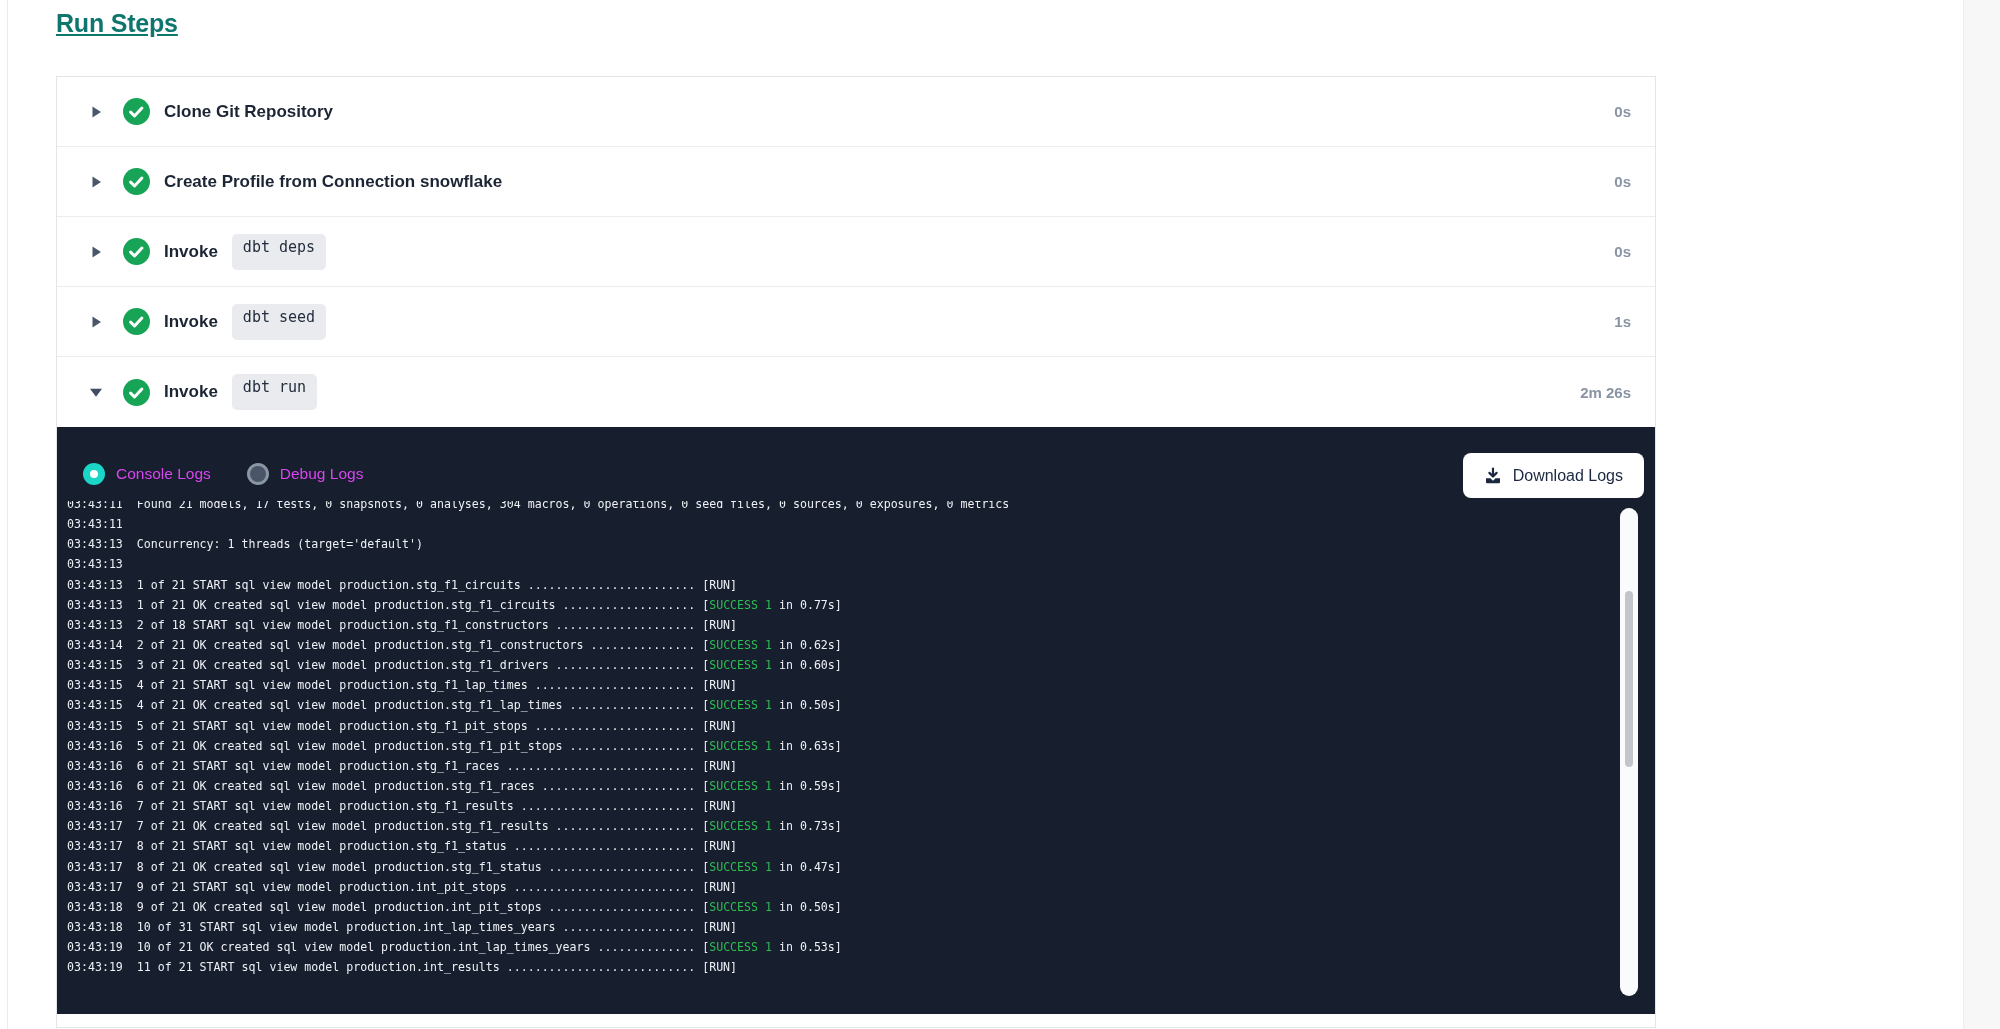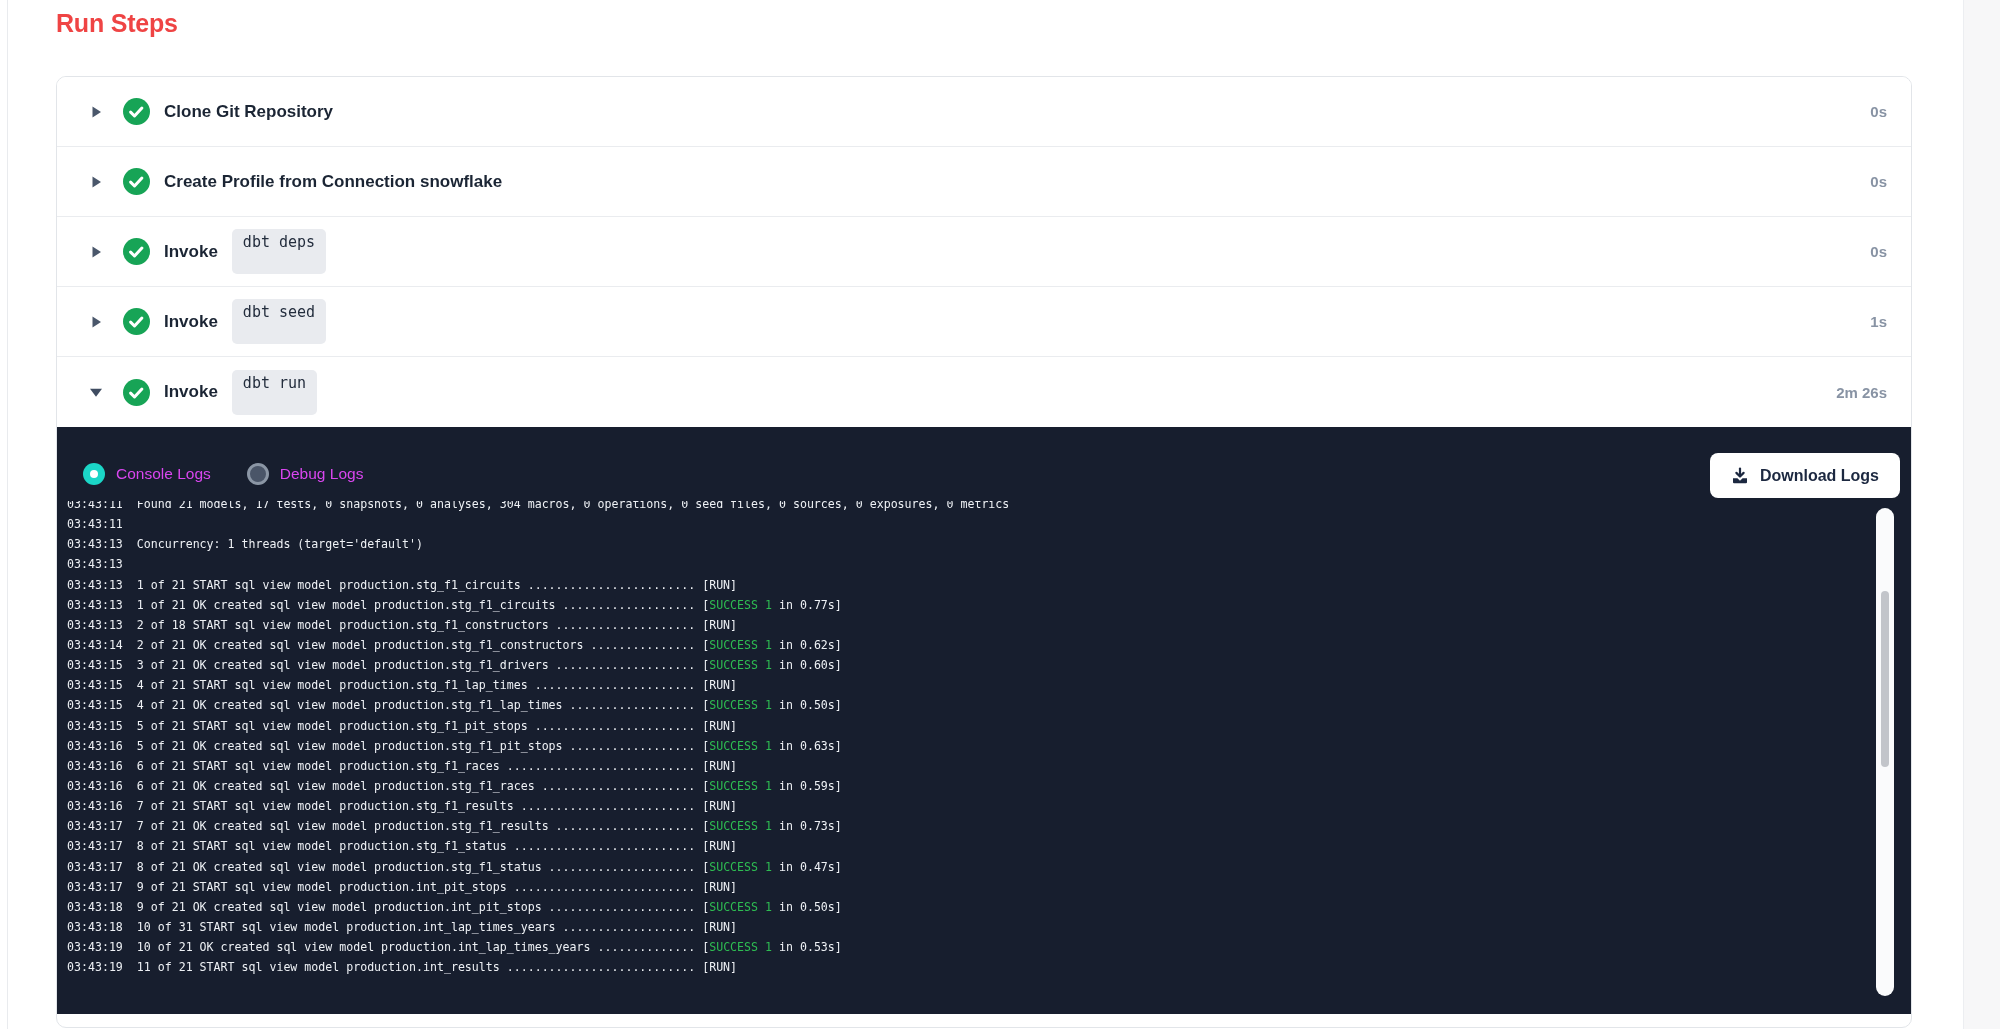--- a/index.html
+++ b/index.html
@@ -4,48 +4,48 @@
 <style>
   html,body{margin:0;padding:0;}
   body{
     width:2000px;height:1029px;position:relative;overflow:hidden;
     background:#ffffff;font-family:"Liberation Sans",sans-serif;
     -webkit-font-smoothing:antialiased;
   }
   .left-rail{position:absolute;left:7px;top:0;height:100%;width:1px;background:#e9ebee;}
   .right-rail{position:absolute;left:1963px;top:0;height:100%;width:37px;background:#f7f7f8;border-left:1px solid #eceef1;box-sizing:border-box;}
 
-  .page-title{position:absolute;left:56px;top:9px;margin:0;font-size:25px;font-weight:700;color:#ef4444;letter-spacing:-0.2px;}
+  .page-title{position:absolute;left:56px;top:9px;margin:0;font-size:25px;font-weight:700;color:#0f766e;letter-spacing:-0.2px;text-decoration:underline;}
 
   .card{
-    position:absolute;left:56px;top:76px;width:1856px;height:952px;box-sizing:border-box;
-    border:1px solid #e2e5e9;border-radius:10px;background:#fff;overflow:hidden;
+    position:absolute;left:56px;top:76px;width:1600px;height:952px;box-sizing:border-box;
+    border:1px solid #e2e5e9;border-radius:0;background:#fff;overflow:hidden;
   }
   .step-row{height:70px;display:flex;align-items:center;padding:0 24px;border-bottom:1px solid #eaecef;box-sizing:border-box;cursor:pointer;background:#fff;}
   .step-row.expanded{border-bottom:none;}
   .chev{width:14px;height:14px;margin-left:8px;display:flex;align-items:center;justify-content:center;flex:none;}
   .check{width:27px;height:27px;margin-left:20px;flex:none;display:flex;}
   .step-label{margin-left:14px;font-size:17px;font-weight:700;color:#1b2534;white-space:nowrap;}
-  .badge{margin-left:14px;font-family:"DejaVu Sans Mono",monospace;font-size:15px;color:#232d3d;background:#e9ebef;border-radius:5px;padding:4px 11px 23px;white-space:pre;}
+  .badge{margin-left:14px;font-family:"DejaVu Sans Mono",monospace;font-size:15px;color:#232d3d;background:#e9ebef;border-radius:5px;padding:4px 11px 14px;white-space:pre;}
   .duration{margin-left:auto;font-size:15px;color:#8893a4;white-space:nowrap;font-weight:bold;}
 
   .console{position:relative;height:587px;background:var(--console-bg,#171e2e);}
   .console-header{display:flex;align-items:center;padding:20px 26px 0;height:54px;}
   .tab{display:flex;align-items:center;cursor:pointer;}
   .tab + .tab{margin-left:36px;text-align:center;}
   .radio{width:22px;height:22px;border-radius:50%;box-sizing:border-box;flex:none;position:relative;}
   .radio.sel{background:var(--teal-accent,#1bd6c7);}
   .radio.sel::after{content:"";position:absolute;left:7px;top:7px;width:8px;height:8px;border-radius:50%;background:#fff;}
   .radio.unsel{background:#4a5568;border:3px solid #8b96a5;}
   .tab-label{margin-left:11px;color:#d946ef;font-size:15.5px;font-weight:400;white-space:nowrap;}
 
   .download-btn{
     position:absolute;top:26px;right:11px;height:45px;background:#ffffff;border:none;border-radius:8px;
     display:flex;align-items:center;gap:11px;padding:16px 21px;cursor:pointer;
-    font-family:"Liberation Sans",sans-serif;font-size:16px;font-weight:700;color:#1c2840;
+    font-family:"Liberation Sans",sans-serif;font-size:16px;font-weight:400;color:#1c2840;
   }
   .download-btn svg{flex:none;}
 
   .log{
     position:absolute;left:0;right:0;top:74px;bottom:0;overflow:hidden;padding-left:10px;
     font-family:"DejaVu Sans Mono",monospace;font-size:11.6px;color:#eef1f5;
   }
   .log-inner{margin-top:-7px;}
   .log-line{height:20.15px;line-height:20.15px;white-space:pre;}
   .ok{color:var(--success-green,#2ebd52);}

